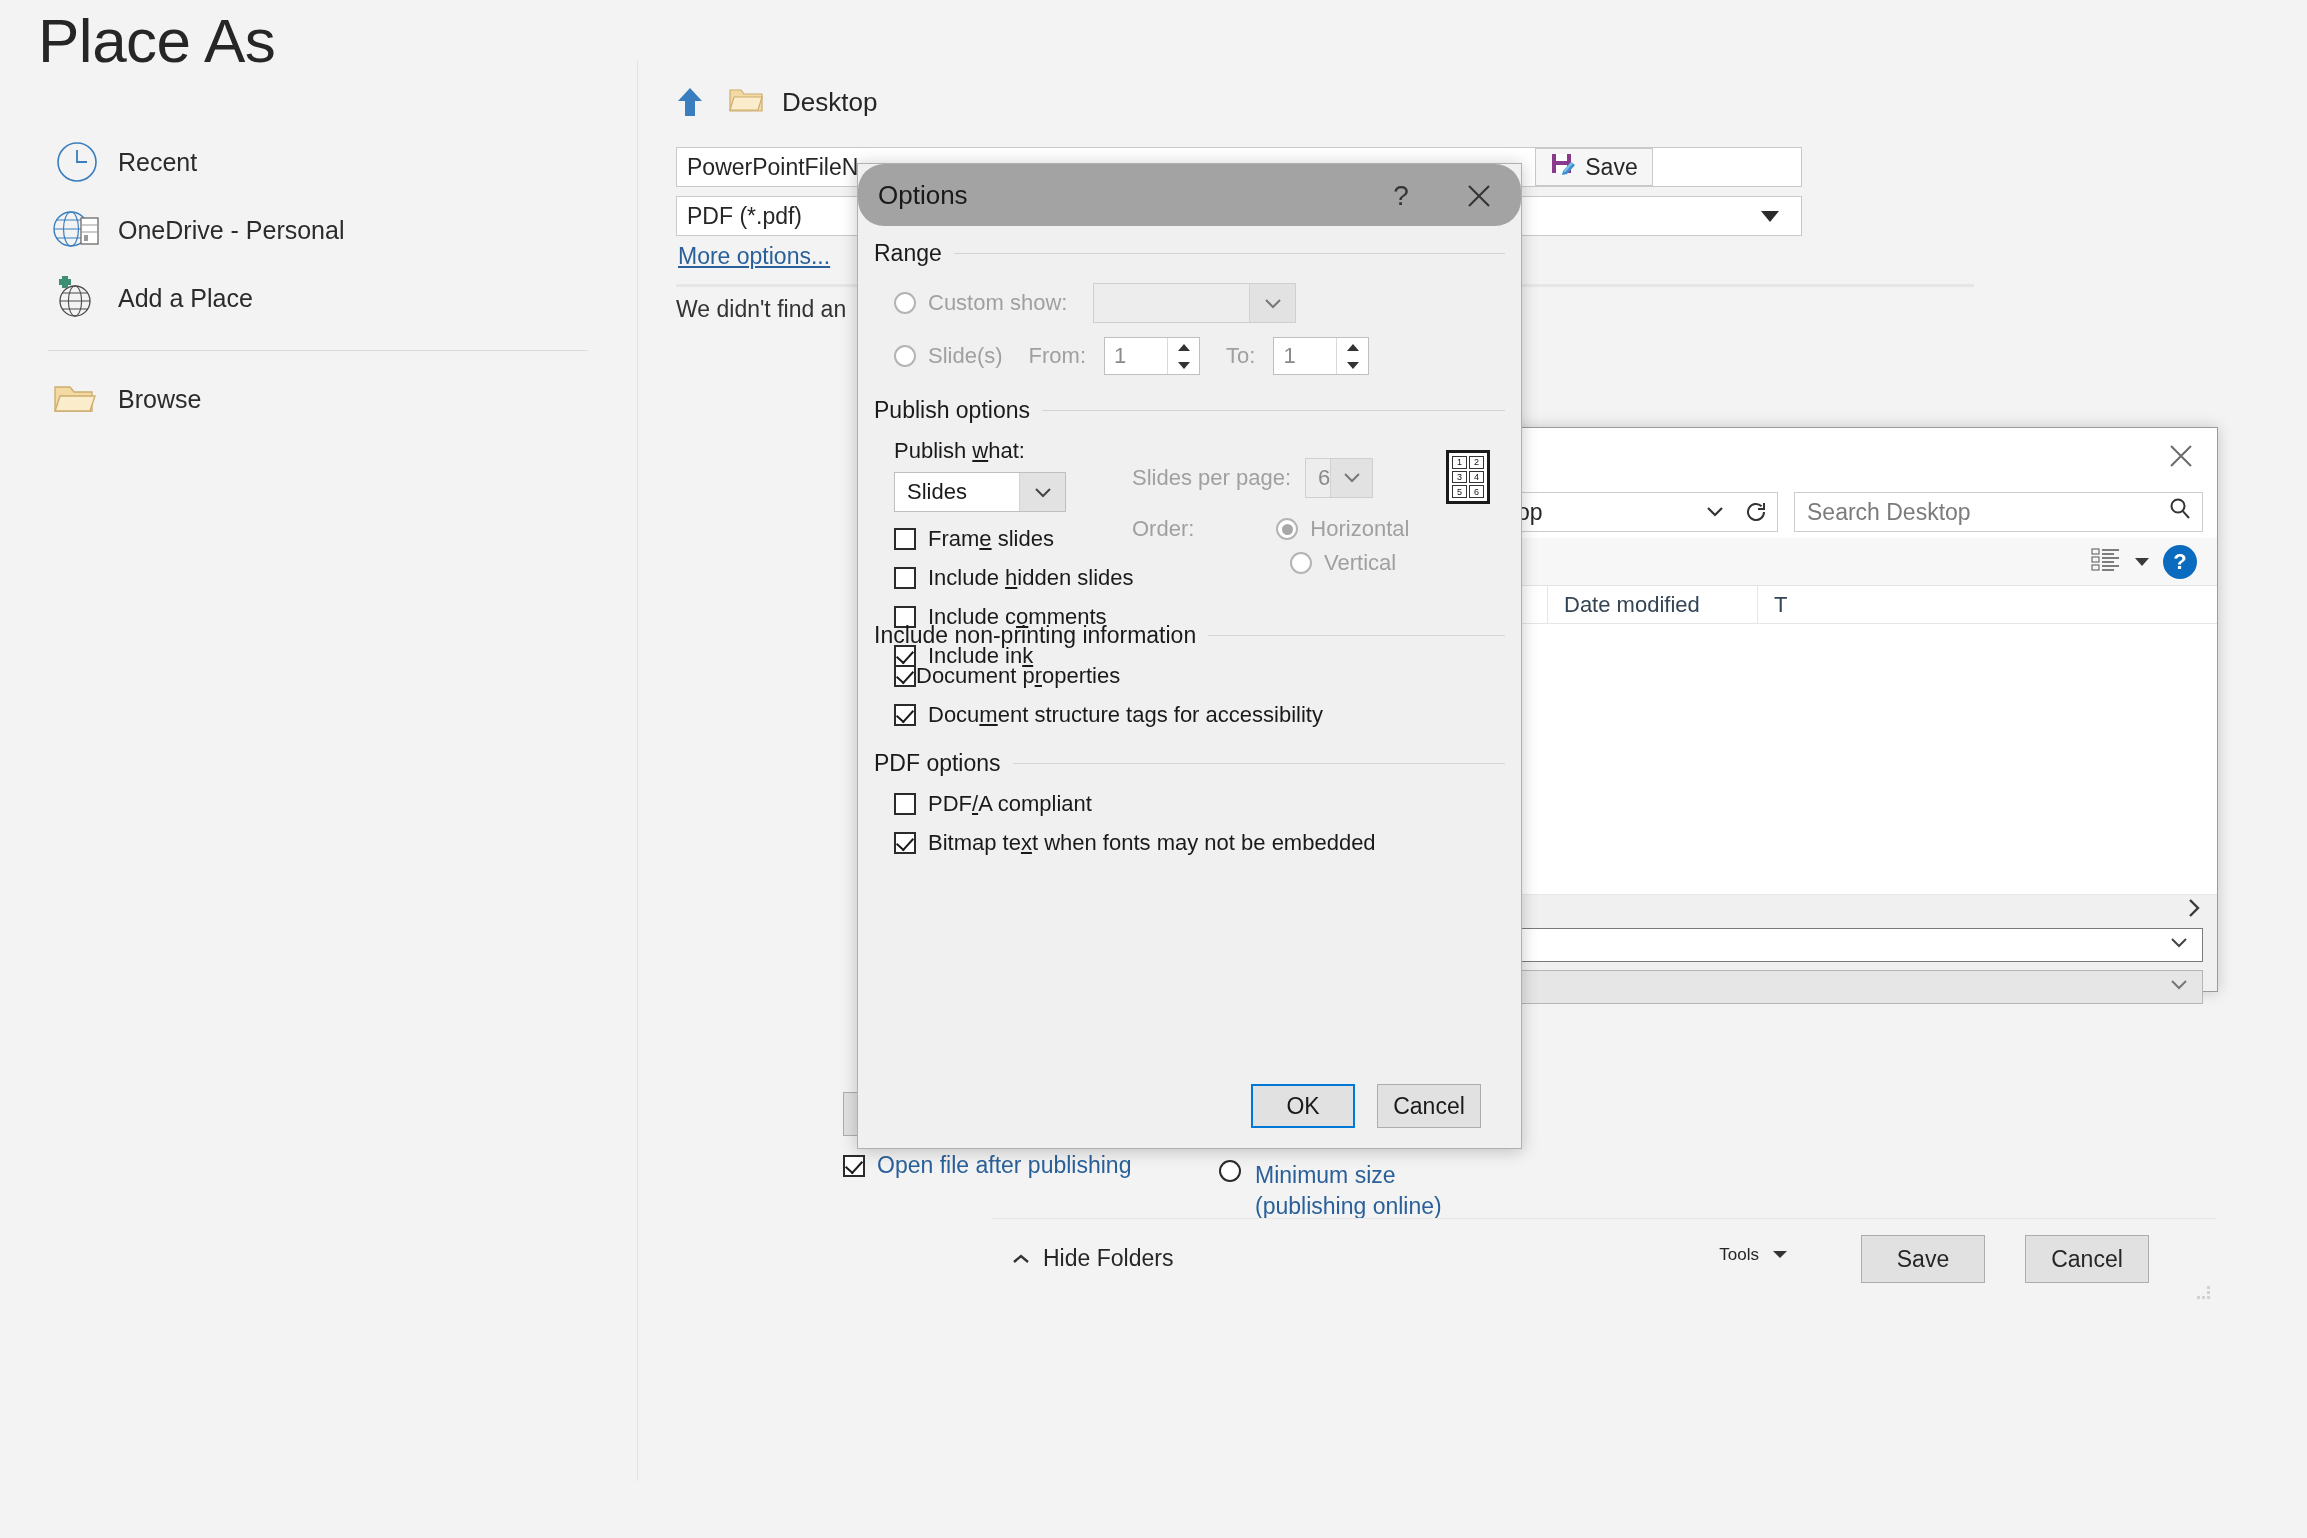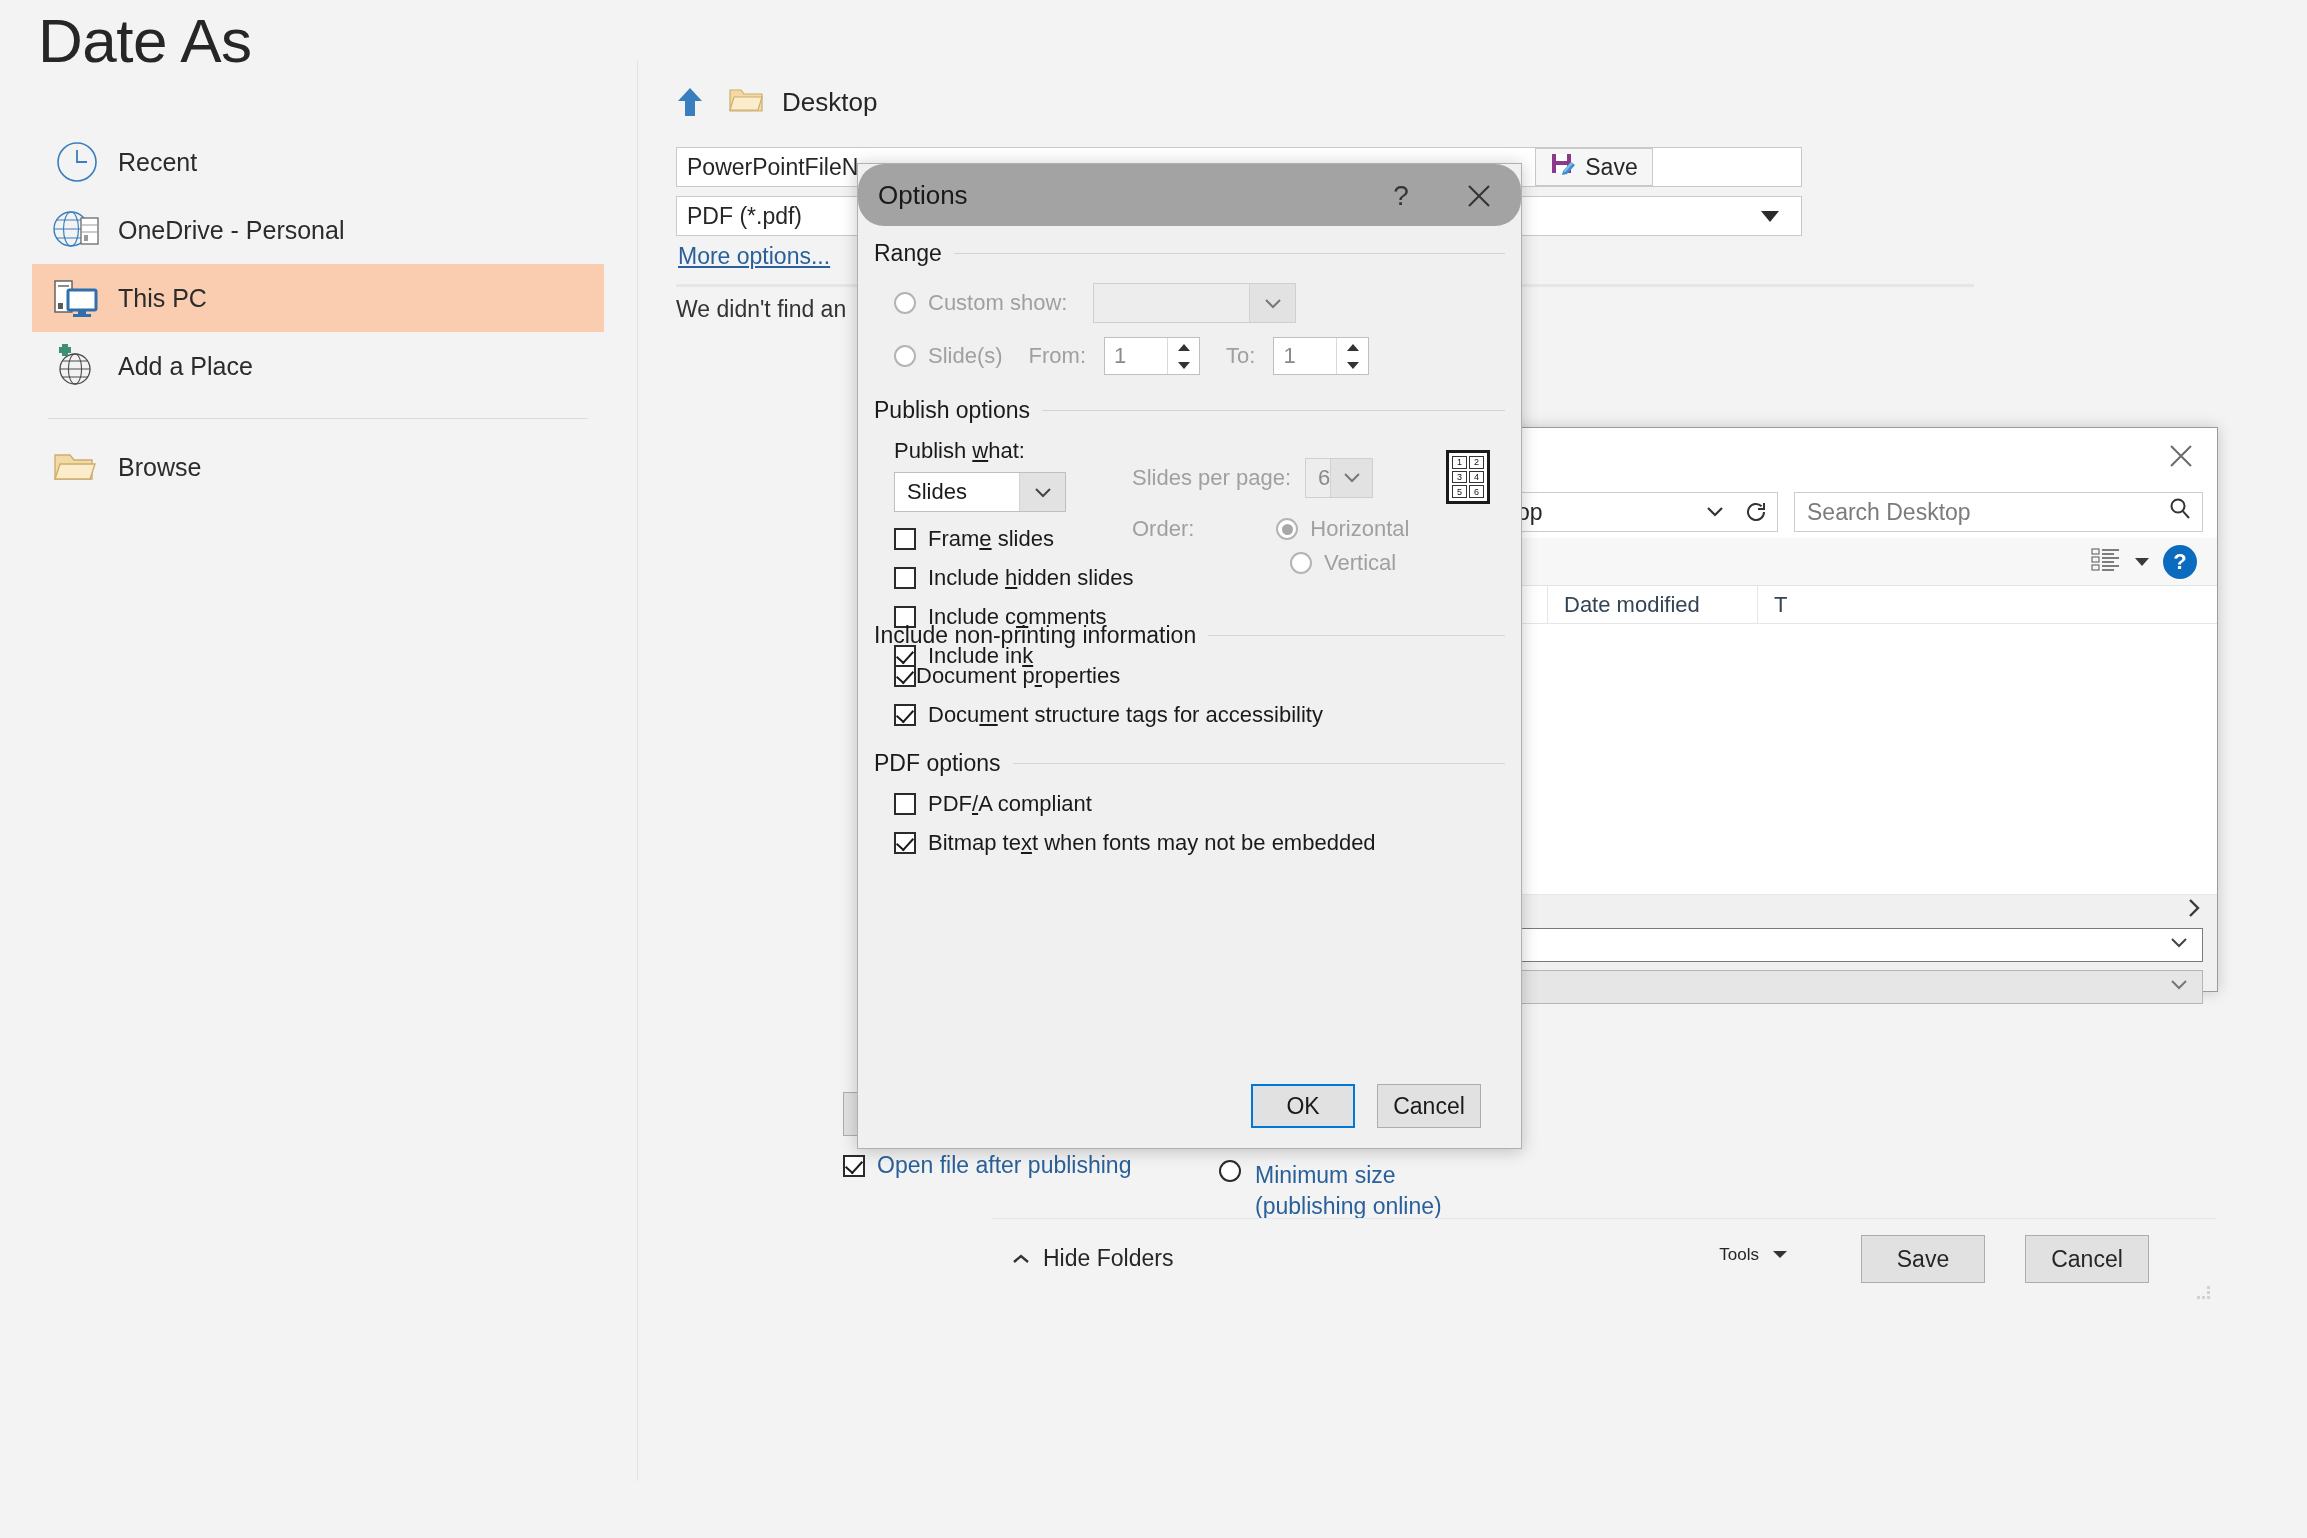--- a/index.html
+++ b/index.html
@@ -199,21 +199,21 @@
                    display:grid; grid-template-columns:1fr 1fr; grid-template-rows:1fr 1fr 1fr;
                    gap:2px; padding:3px; }
   .sheet-preview span { border:1px solid #333; font-size:9px; display:flex; align-items:center;
                         justify-content:center; color:#111; }
 </style>
 </head>
 <body>
 
 <div id="backstage">
 
-  <div class="bs-title">Date As</div>
+  <div class="bs-title">Place As</div>
 
   <div class="bs-places">
 
     <div class="place">
       <span class="pl-icon">
         <svg width="48" height="48" viewBox="0 0 48 48">
             <circle cx="24" cy="24" r="19" fill="none" stroke="#3a7ebf" stroke-width="1.6"></circle>
             <path d="M24 12v12h10" fill="none" stroke="#3a7ebf" stroke-width="1.8"></path>
           </svg>
       </span>
@@ -227,33 +227,20 @@
           <ellipse cx="20" cy="23" rx="7.5" ry="17" fill="none" stroke="#3a7ebf" stroke-width="1.2"></ellipse>
           <path d="M3 23h34M5.5 14h29M5.5 32h29" stroke="#3a7ebf" stroke-width="1.2" fill="none"></path>
           <rect x="30" y="12" width="17" height="26" fill="#fff" stroke="#6b6b6b" stroke-width="1.3"></rect>
           <path d="M30 19h17M30 26h17" stroke="#9a9a9a" stroke-width="1.2"></path>
           <rect x="33" y="29" width="4" height="6" fill="#9a9a9a"></rect>
         </svg>
       </span>
       <span class="pl-label">OneDrive - Personal</span>
     </div>
 
-    <div class="place selected">
-      <span class="pl-icon">
-        <svg width="52" height="48" viewBox="0 0 52 48">
-          <rect x="4" y="7" width="17" height="31" fill="#fff" stroke="#5b5b5b" stroke-width="1.4"></rect>
-          <path d="M7 12h11" stroke="#5b5b5b" stroke-width="1.4"></path>
-          <rect x="7" y="29" width="5" height="6" fill="#5b5b5b"></rect>
-          <rect x="17" y="16" width="28" height="20" rx="1.5" fill="#fff" stroke="#2f6fad" stroke-width="3"></rect>
-          <rect x="27" y="36" width="8" height="5" fill="#2f6fad"></rect>
-          <rect x="22" y="40" width="18" height="3" fill="#2f6fad"></rect>
-        </svg>
-      </span>
-      <span class="pl-label">This PC</span>
-    </div>
 
     <div class="place">
       <span class="pl-icon">
         <svg width="52" height="48" viewBox="0 0 52 48">
           <circle cx="24" cy="27" r="15" fill="none" stroke="#4a4a4a" stroke-width="1.3"></circle>
           <ellipse cx="24" cy="27" rx="6.6" ry="15" fill="none" stroke="#4a4a4a" stroke-width="1.1"></ellipse>
           <path d="M9 27h30M11 19h26M11 35h26" stroke="#4a4a4a" stroke-width="1.1"></path>
           <path d="M8 8h12M14 2v12" stroke="#3f8f77" stroke-width="6" stroke-linecap="butt"></path>
         </svg>
       </span>

